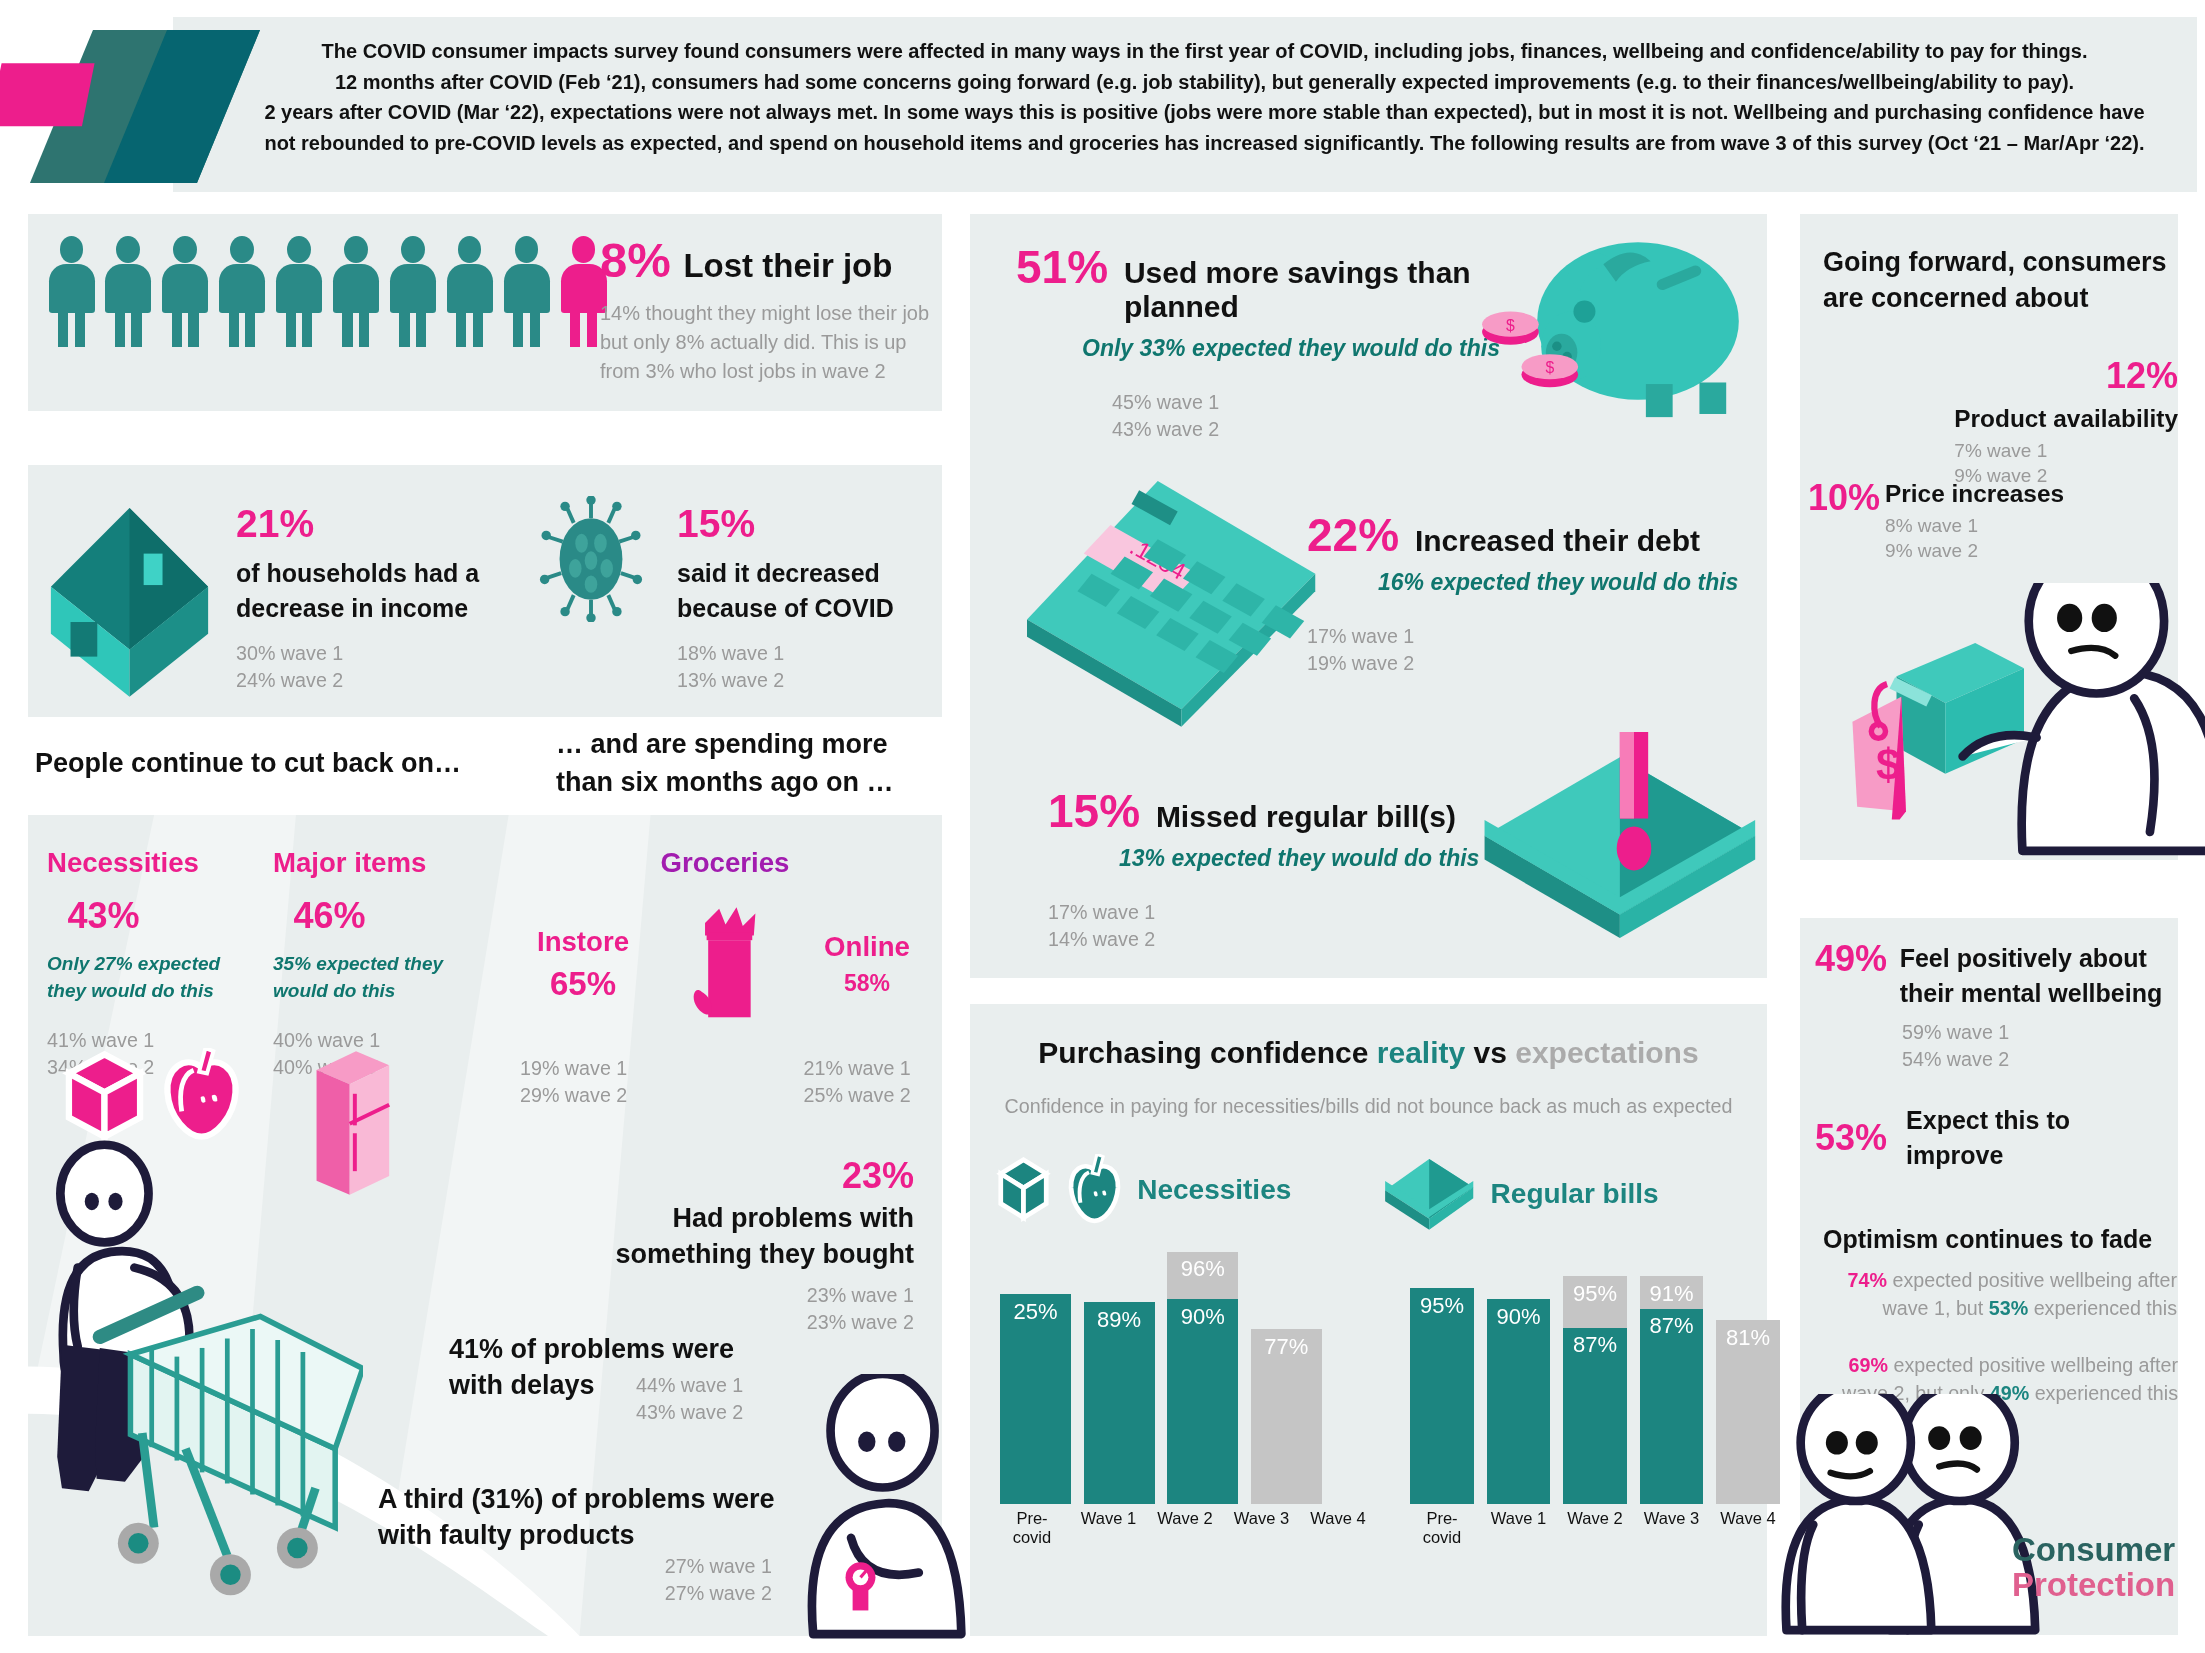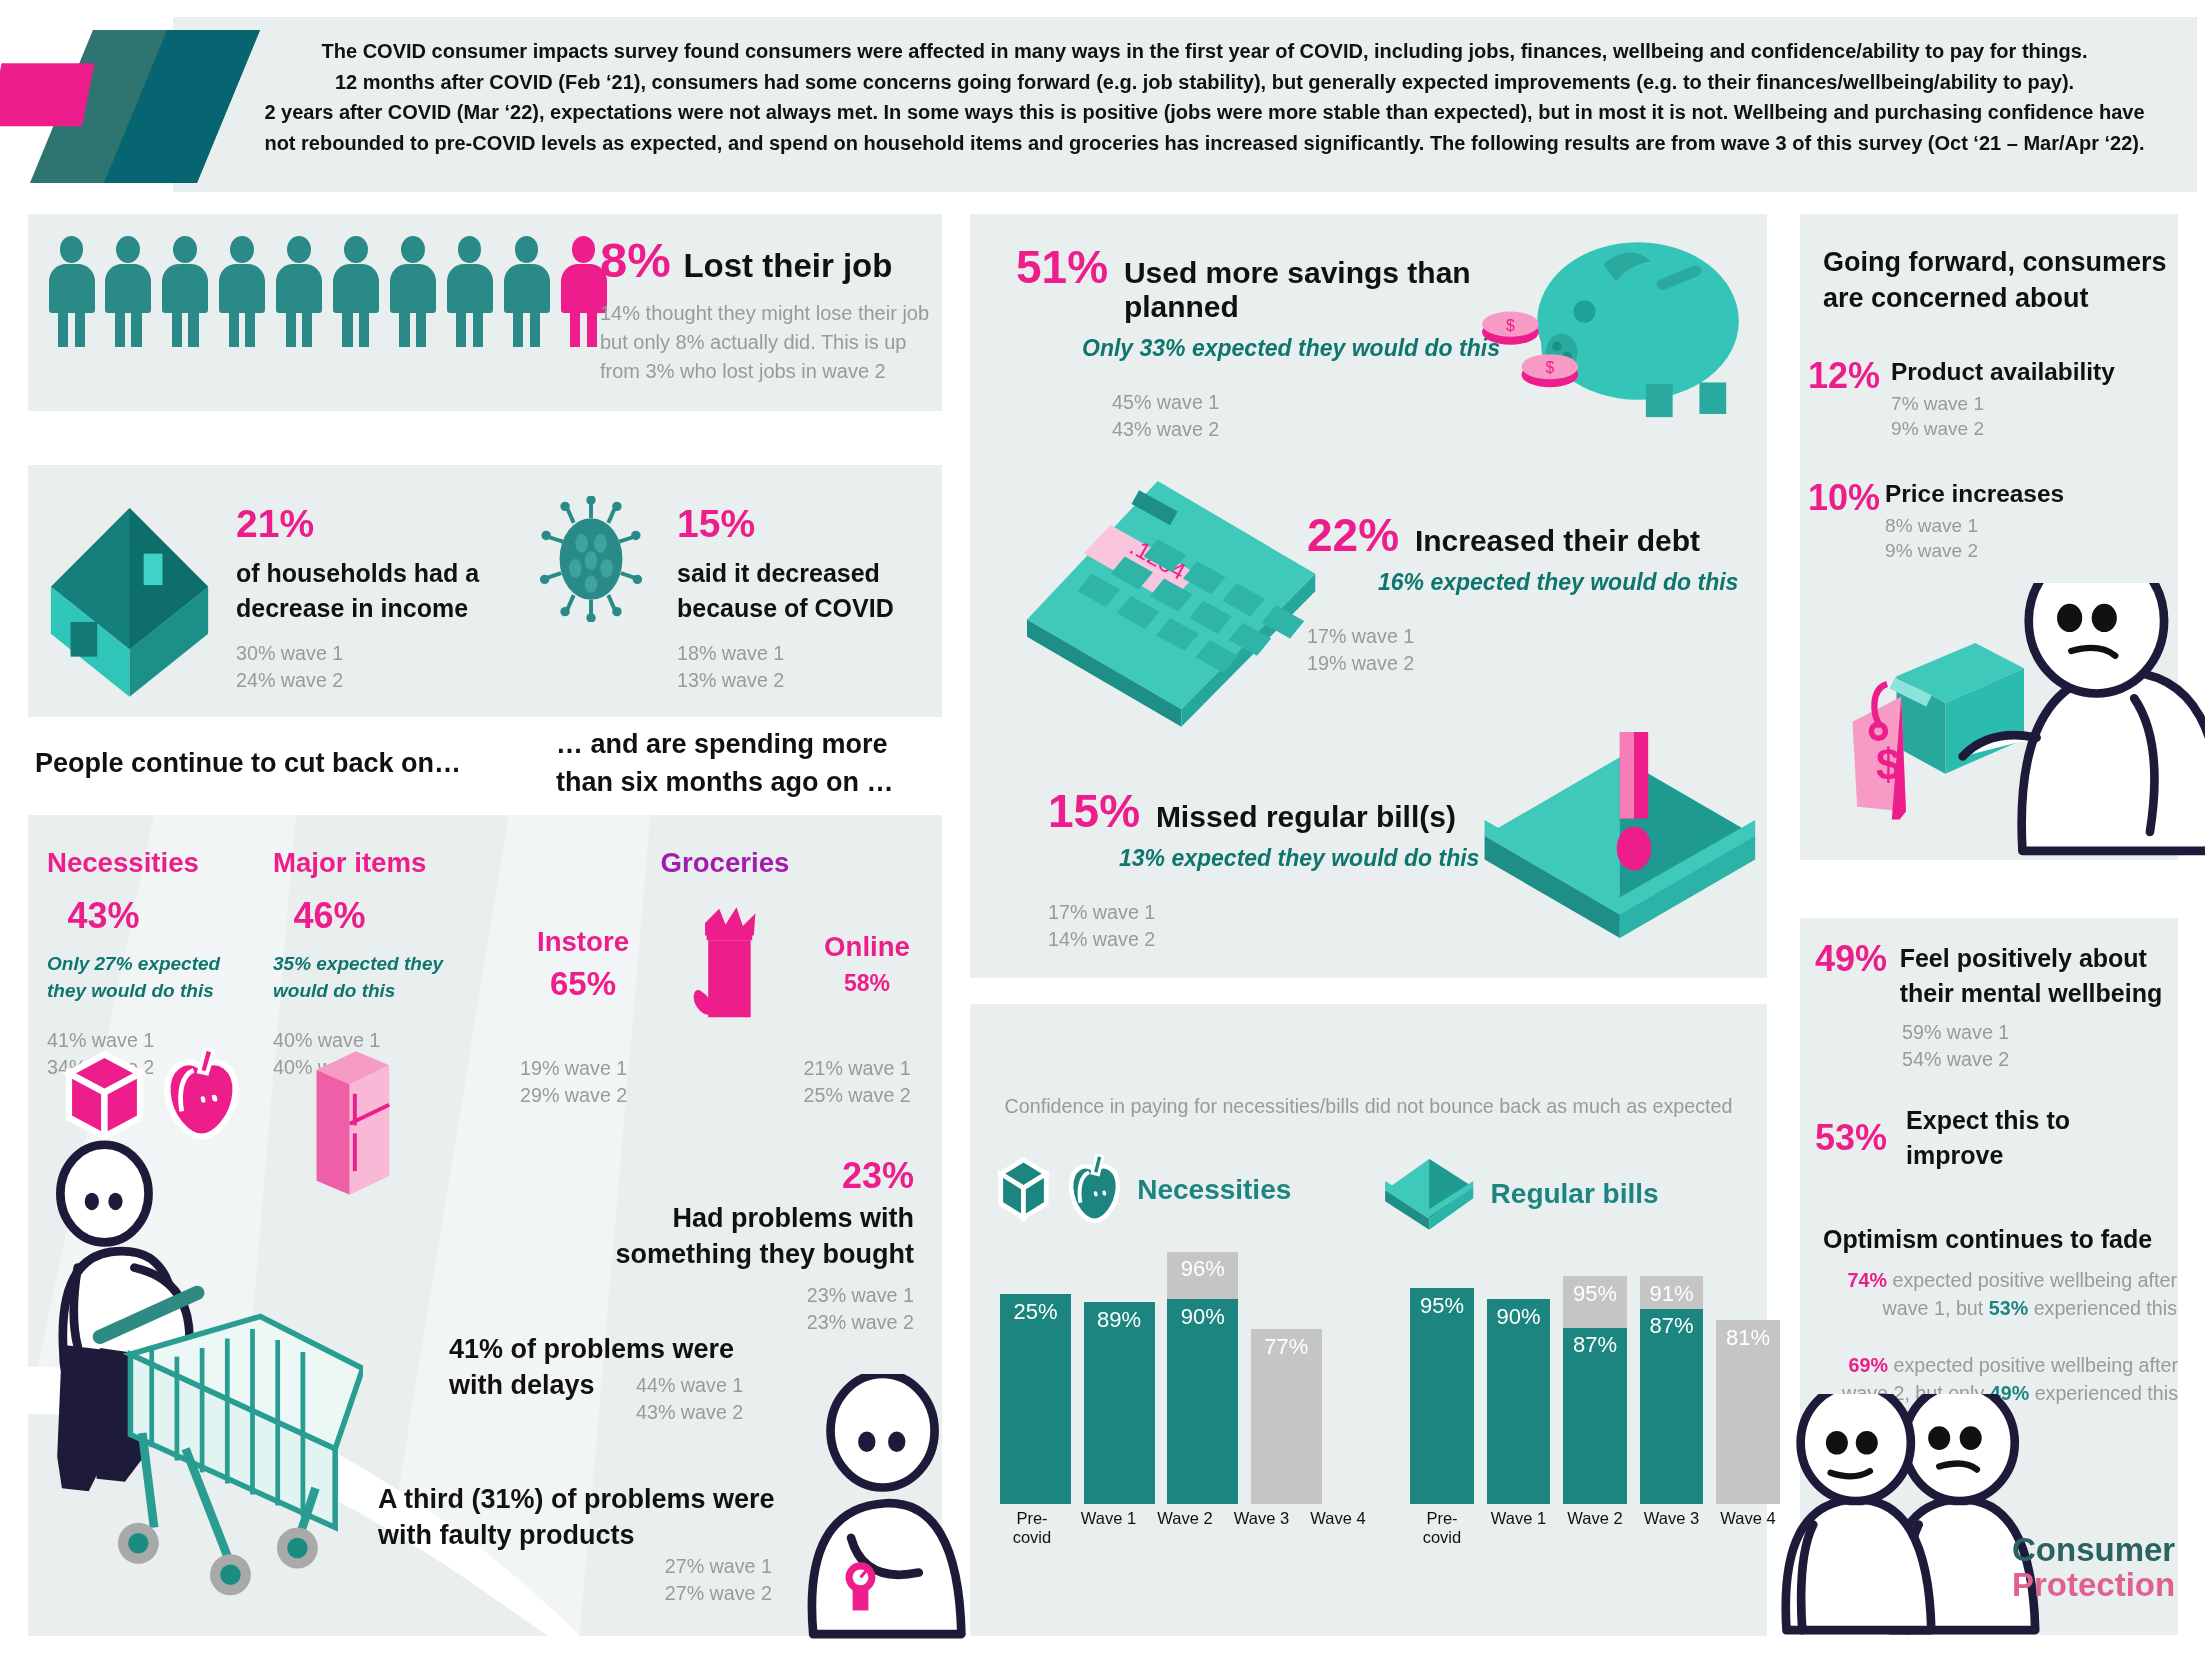--- a/index.html
+++ b/index.html
@@ -475,20 +475,23 @@
     <polygon points="4,132 176,232 176,262 4,162" fill="#1E8F86"></polygon>
     <polygon points="176,232 348,132 348,162 176,262" fill="#2AB3A6"></polygon>
     <polygon points="4,132 176,232 348,132 348,112 176,210 4,112" fill="#3FC9BB"></polygon>
     <rect x="176" y="-80" width="36" height="190" fill="#ED1E8C"></rect>
     <rect x="176" y="-80" width="18" height="190" fill="#F77CB8"></rect>
     <ellipse cx="194" cy="148" rx="22" ry="28" fill="#ED1E8C"></ellipse>
     <path d="M194,120 a22,28 0 0 0 0,56 a22,28 0 0 1 0,-56Z" fill="#F77CB8"></path>
   </svg>
 
   <div class="panel" style="left:970px;top:1004px;width:797px;height:632px;"></div>
+  <div style="position:absolute;left:970px;top:1036px;width:797px;text-align:center;font-size:30px;font-weight:bold;">
+    <span class="hl">Purchasing confidence </span><span style="color:#1C8580">reality</span><span class="hl"> vs </span><span style="color:#ABABAB">expectations</span>
+  </div>
   <div style="position:absolute;left:970px;top:1095px;width:797px;text-align:center;font-size:19.7px;color:#9A9A9A;">Confidence in paying for necessities/bills did not bounce back as much as expected</div>
 
   <div style="position:absolute;left:996px;top:1154px;display:flex;align-items:center;gap:12.6px;">
     <svg width="55" height="69" viewBox="0 0 70 88">
       <polygon points="6,24 35,6 64,24 35,42" fill="#1C8580" stroke="#fff" stroke-width="6"></polygon>
       <polygon points="6,24 35,42 35,80 6,62" fill="#1C8580" stroke="#fff" stroke-width="6"></polygon>
       <polygon points="64,24 35,42 35,80 64,62" fill="#1C8580" stroke="#fff" stroke-width="6"></polygon>
     </svg>
     <svg width="61" height="71" viewBox="0 0 78 90">
       <path d="M39,20 C25,8 8,20 9,43 C11,68 27,85 39,85 C51,85 67,68 69,43 C70,20 53,8 39,20Z" fill="#1C8580" stroke="#fff" stroke-width="6"></path>
@@ -587,21 +590,21 @@
       <div class="blab" style="width:71px">Wave 4</div>
     </div>
   </div>
 
   <div class="panel" style="left:1800px;top:214px;width:378px;height:646px;"></div>
   <div class="hl" style="position:absolute;left:1823px;top:244px;width:347px;font-size:27px;line-height:36px;">
     <span>Going forward, consumers</span><br>
     <span>are concerned about</span>
   </div>
   <div style="position:absolute;left:1808px;top:358px;width:370px;">
-    <div style="display:flex;align-items:flex-start;gap:11px;">
+    <div style="display:flex;align-items:flex-end;gap:11px;flex-direction:column;">
       <span class="big" style="font-size:36px;">12%</span>
       <div>
         <div class="hl" style="font-size:24.4px;">Product availability</div>
         <div class="wavelines" style="font-size:19px;line-height:25px;margin-top:4.7px;">
           <div>7% wave 1</div>
           <div>9% wave 2</div>
         </div>
       </div>
     </div>
   </div>

